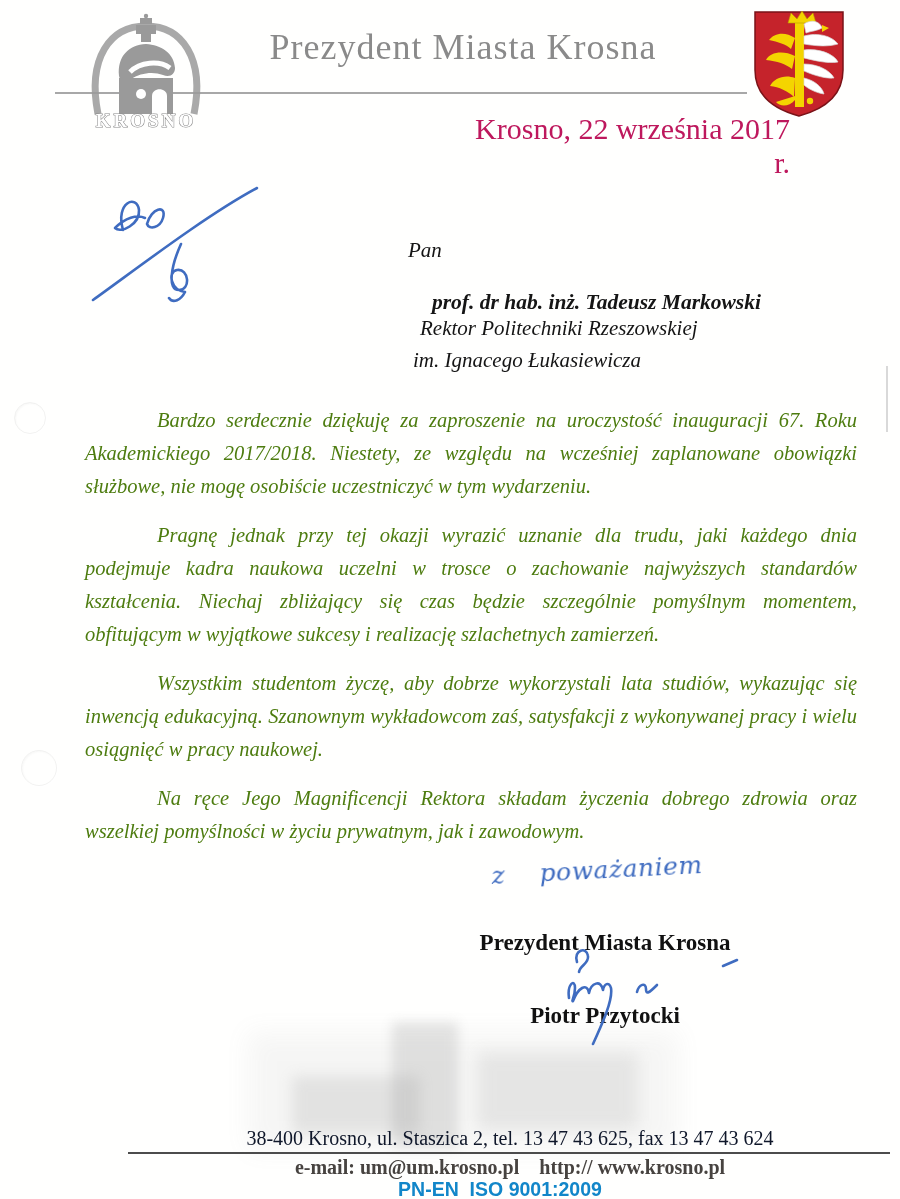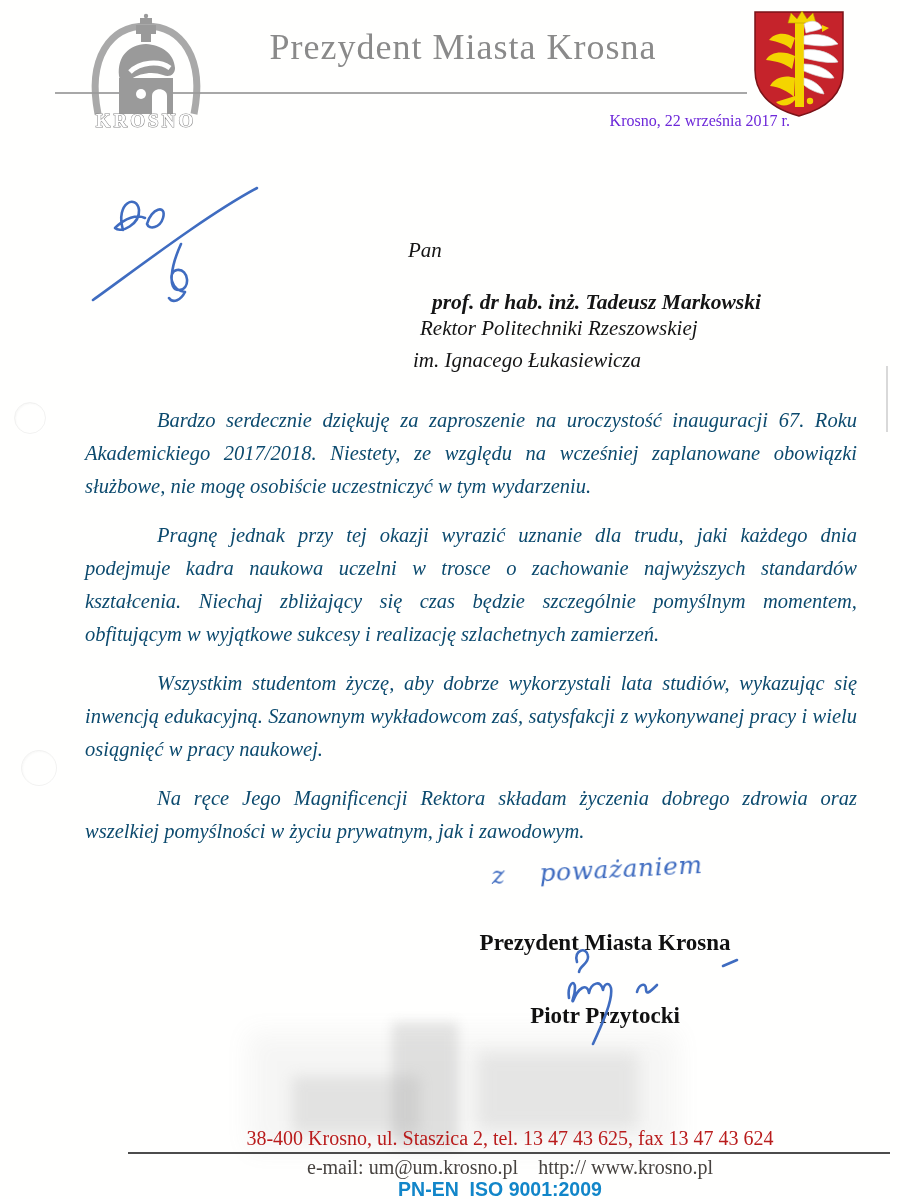--- a/index.html
+++ b/index.html
@@ -6,60 +6,60 @@
   .page{position:relative;width:900px;height:1199px;background:#fffffe;overflow:hidden;
         font-family:"Liberation Serif", serif;color:#151515;}
 
   
   .hdr-rule{position:absolute;left:55px;top:92px;width:692px;height:2px;background:#a8a8a8;}
   .logo{position:absolute;left:70px;top:10px;width:152px;height:120px;z-index:3;}
   .page-title{position:absolute;left:228px;top:26px;width:470px;text-align:center;
               font-size:36px;color:#8a8a8a;letter-spacing:1px;}
   .coa{position:absolute;left:751px;top:8px;width:96px;height:112px;}
   .date-line{position:absolute;left:470px;top:112px;width:320px;text-align:right;
-             font-size:16px;color:#6d28d9;}
+             font-size:30px;color:#be185d;}
 
   
   .ink{stroke:#3f6cc0;stroke-width:2.6;fill:none;stroke-linecap:round;stroke-linejoin:round;}
   .paraph{position:absolute;left:85px;top:178px;width:190px;height:130px;z-index:4;}
   .closing-hand{position:absolute;left:462px;top:838px;width:260px;height:75px;z-index:4;}
   .signature{position:absolute;left:545px;top:946px;width:210px;height:104px;z-index:6;}
   .hand-text{font-family:"DejaVu Serif",serif;font-style:italic;fill:#3f6cc0;
              font-size:25px;letter-spacing:.5px;word-spacing:26px;filter:blur(.35px);}
 
   
   .recipient{position:absolute;left:408px;top:238px;font-style:italic;font-size:21px;line-height:25px;}
   .recipient .salut{margin-bottom:27px;}
   .recipient .rname{font-weight:bold;font-size:21.5px;padding-left:24px;margin-bottom:1px;font-style:italic;}
   .recipient .rline1{padding-left:12px;margin-bottom:7px;}
   .recipient .rline2{padding-left:5px;}
 
   
   .body-text{position:absolute;left:85px;top:404px;width:772px;}
   .body-text p{margin:0 0 16px 0;font-style:italic;font-size:20.5px;line-height:33px;
-               text-align:justify;text-indent:72px;color:#0c4a6e;}
+               text-align:justify;text-indent:72px;color:#4d7c0f;}
 
   
   .sign-block{position:absolute;left:430px;top:930px;width:350px;text-align:center;}
   .signer-title{font-weight:bold;font-size:23px;color:#111;}
   .signer-name{font-weight:bold;font-size:23px;color:#111;margin-top:47px;}
 
   
   .wm{position:absolute;background:#8f8f8f;filter:blur(6px);}
   .wm.a{left:392px;top:1022px;width:66px;height:126px;opacity:.22;}
   .wm.b{left:292px;top:1076px;width:128px;height:58px;opacity:.18;filter:blur(7px);}
   .wm.c{left:478px;top:1052px;width:160px;height:78px;opacity:.15;filter:blur(8px);}
   .wm.d{left:248px;top:1032px;width:430px;height:118px;opacity:.08;filter:blur(12px);}
 
   
   .ftr-address{position:absolute;left:120px;top:1127px;width:780px;text-align:center;
-               font-size:20px;color:#b91c1c;}
+               font-size:20px;color:#0f172a;}
   .ftr-rule{position:absolute;left:128px;top:1152px;width:762px;height:1.5px;background:#4c4c4c;}
   .ftr-contact{position:absolute;left:120px;top:1156px;width:780px;text-align:center;
-               font-size:20px;color:#474340;white-space:pre;}
+               font-size:20px;color:#474340;white-space:pre;font-weight:bold;}
   .ftr-iso{position:absolute;left:120px;top:1178px;width:760px;text-align:center;
            font-family:"Liberation Sans",sans-serif;font-weight:bold;font-size:19.5px;
            color:#1286c9;white-space:pre;}
 
   
   .hole{position:absolute;border-radius:50%;border:1.5px solid rgba(0,0,0,.055);
         box-shadow:inset 1px 1px 2px rgba(0,0,0,.03), 1px 1px 1px rgba(255,255,255,.8);}
   .hole1{left:14px;top:402px;width:30px;height:30px;}
   .hole2{left:21px;top:750px;width:34px;height:34px;}
   .edge-line{position:absolute;left:886px;top:366px;width:2px;height:66px;background:#cfcfcf;opacity:.8;}

